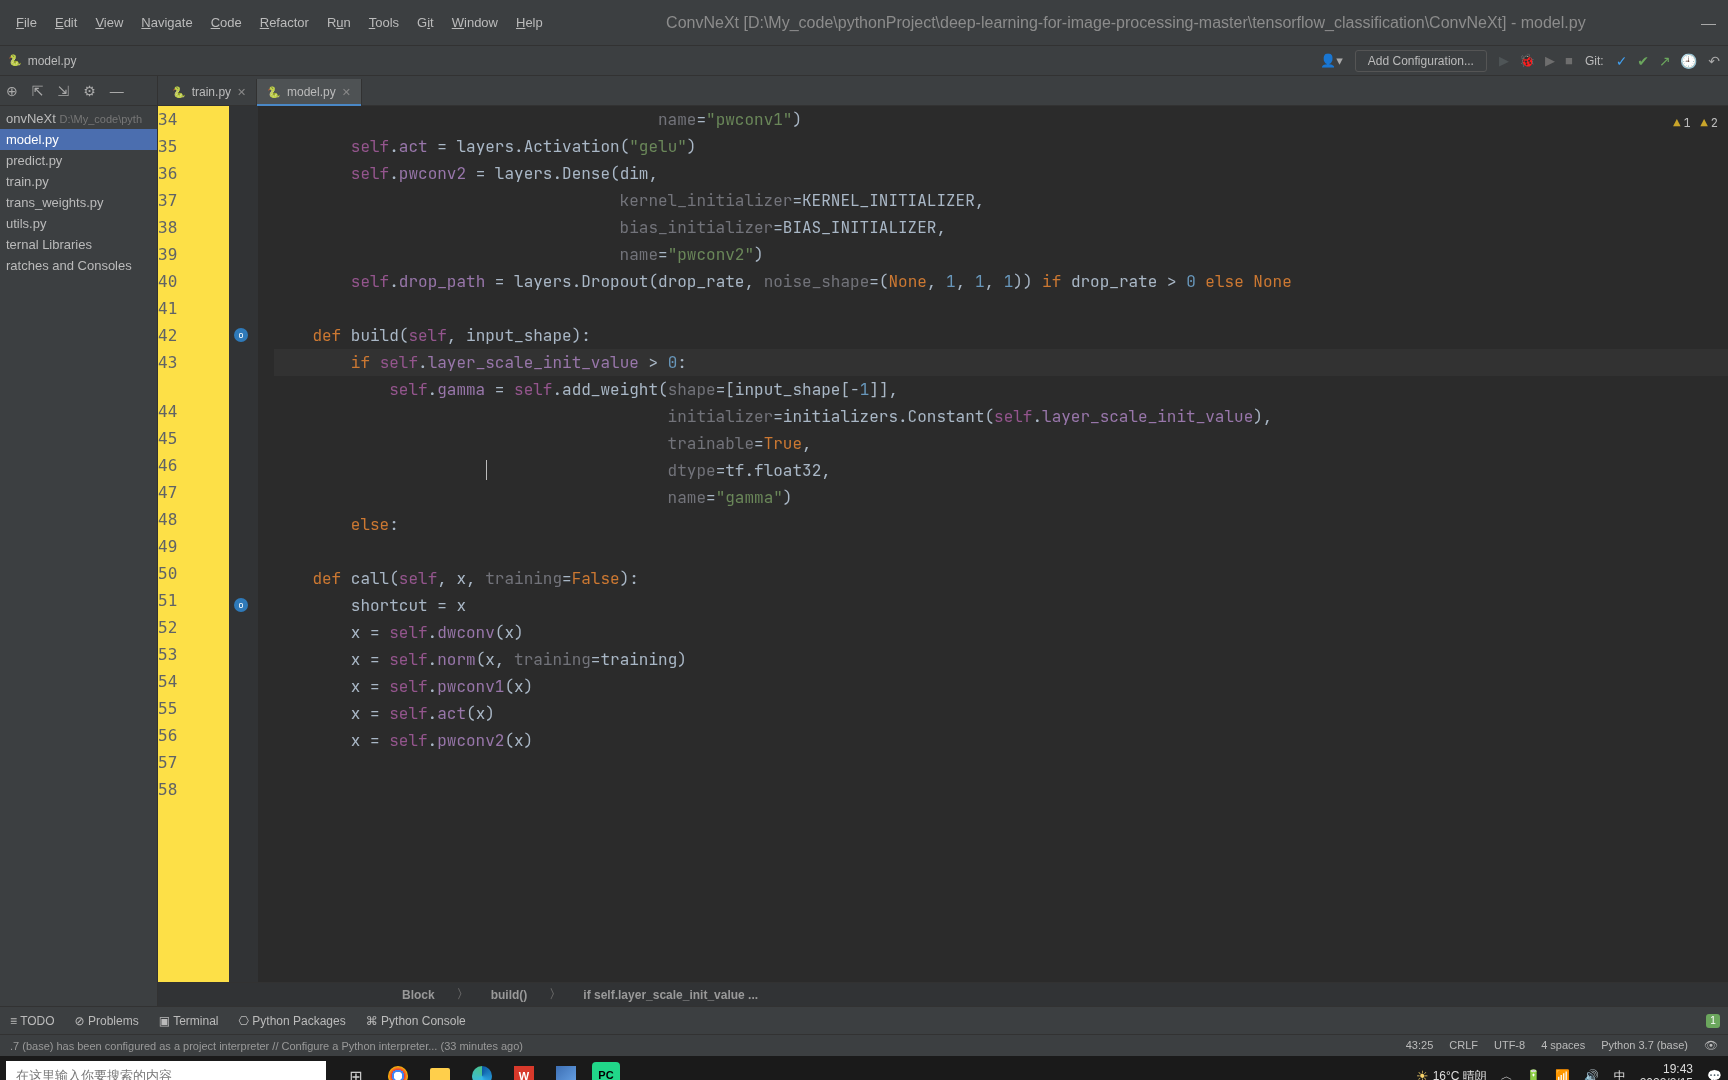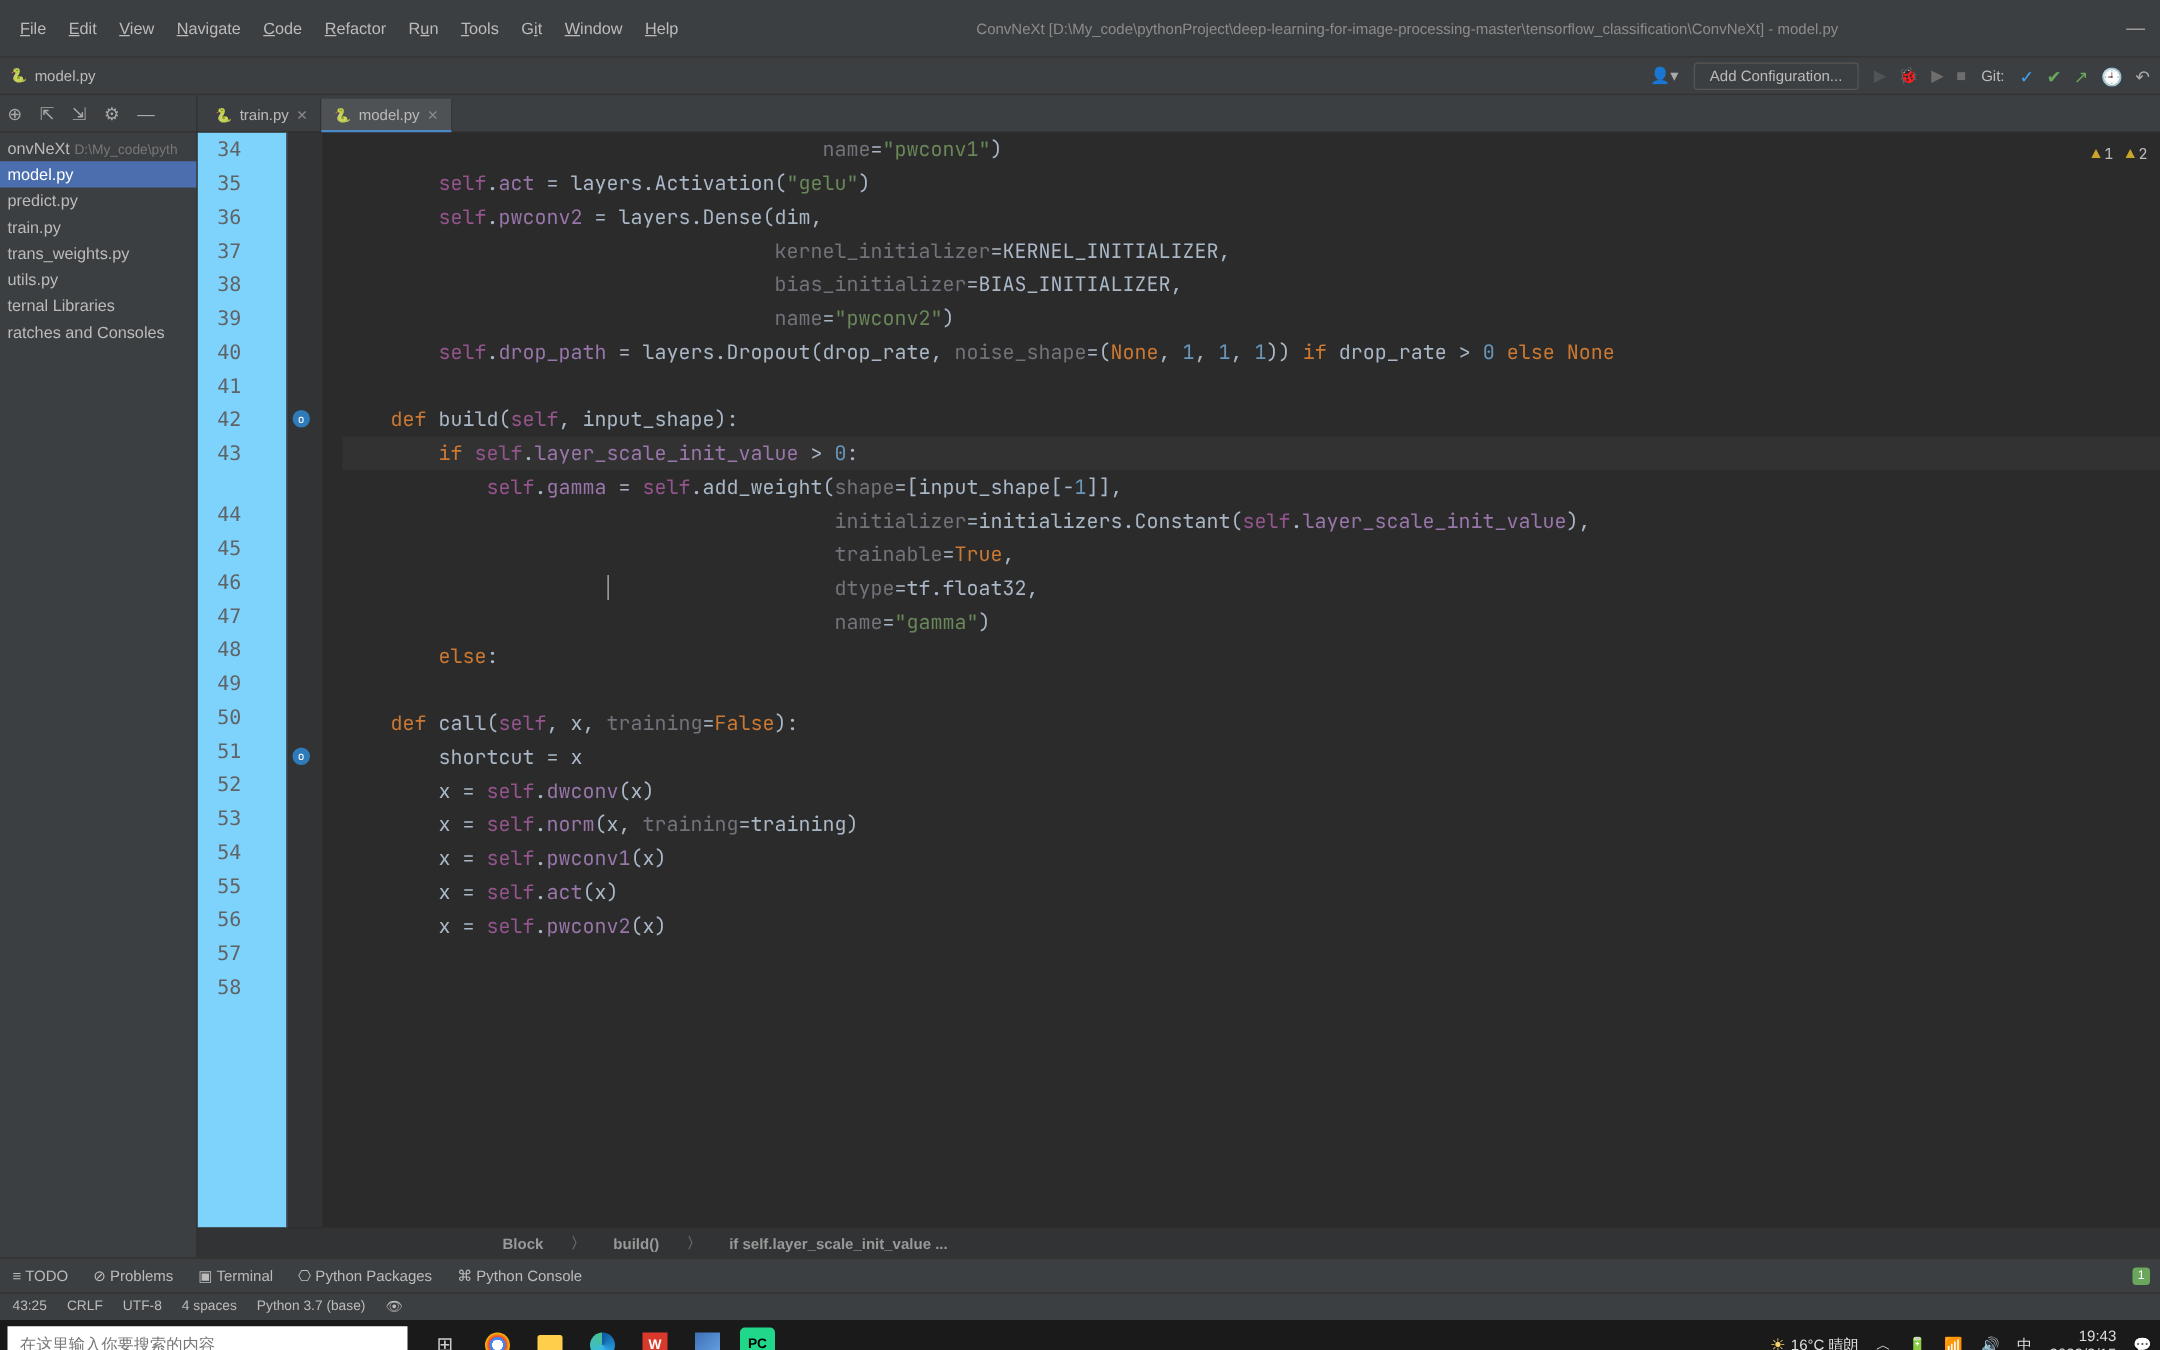--- a/index.html
+++ b/index.html
@@ -24,21 +24,21 @@
 .menu-item {
   padding: 4px 8px;
   color: #bbbbbb;
   cursor: pointer;
 }
 .menu-item u { text-decoration: underline; }
 .window-title {
   flex: 1;
   text-align: center;
   color: #8c8c8c;
-  font-size: 12px;
+  font-size: 16px;
 }
 .window-controls { display: flex; gap: 18px; color: #a9a9a9; font-size: 15px; padding-right: 4px;}
 .toolbar {
   height: 30px;
   background: #3c3f41;
   display: flex;
   align-items: center;
   padding: 0 8px;
   border-bottom: 1px solid #323232;
 }
@@ -131,22 +131,22 @@
   display: flex;
   background: #2b2b2b;
   font-family: "JetBrains Mono", Consolas, monospace;
   font-size: 16px;
   line-height: 27px;
   position: relative;
   overflow: hidden;
 }
 .gutter {
   width: 72px;
-  background: #7dd3fc;
-  text-align: center;
+  background: #fde047;
+  text-align: left;
   padding-right: 20px;
   color: #606366;
   font-family: Consolas, monospace;
   border-right: 1px solid #313335;
   position: relative;
 }
 .gutter-extra {
   width: 28px;
   background: #313335;
   position: relative;
@@ -466,20 +466,21 @@
 <div class="bottom-tools">
   <span>≡ <span>TODO</span></span>
   <span>⊘ <span>Problems</span></span>
   <span>▣ <span>Terminal</span></span>
   <span>⎔ <span>Python Packages</span></span>
   <span>⌘ <span>Python Console</span></span>
   <div class="right-badge">1</div>
 </div>
 
 <div class="status-bar">
+  <div class="status-left">.7 (base) has been configured as a project interpreter // Configure a Python interpreter... (33 minutes ago)</div>
   <div class="status-right">
     <span>43:25</span>
     <span>CRLF</span>
     <span>UTF-8</span>
     <span>4 spaces</span>
     <span>Python 3.7 (base)</span>
     <span>👁</span>
   </div>
 </div>
 

